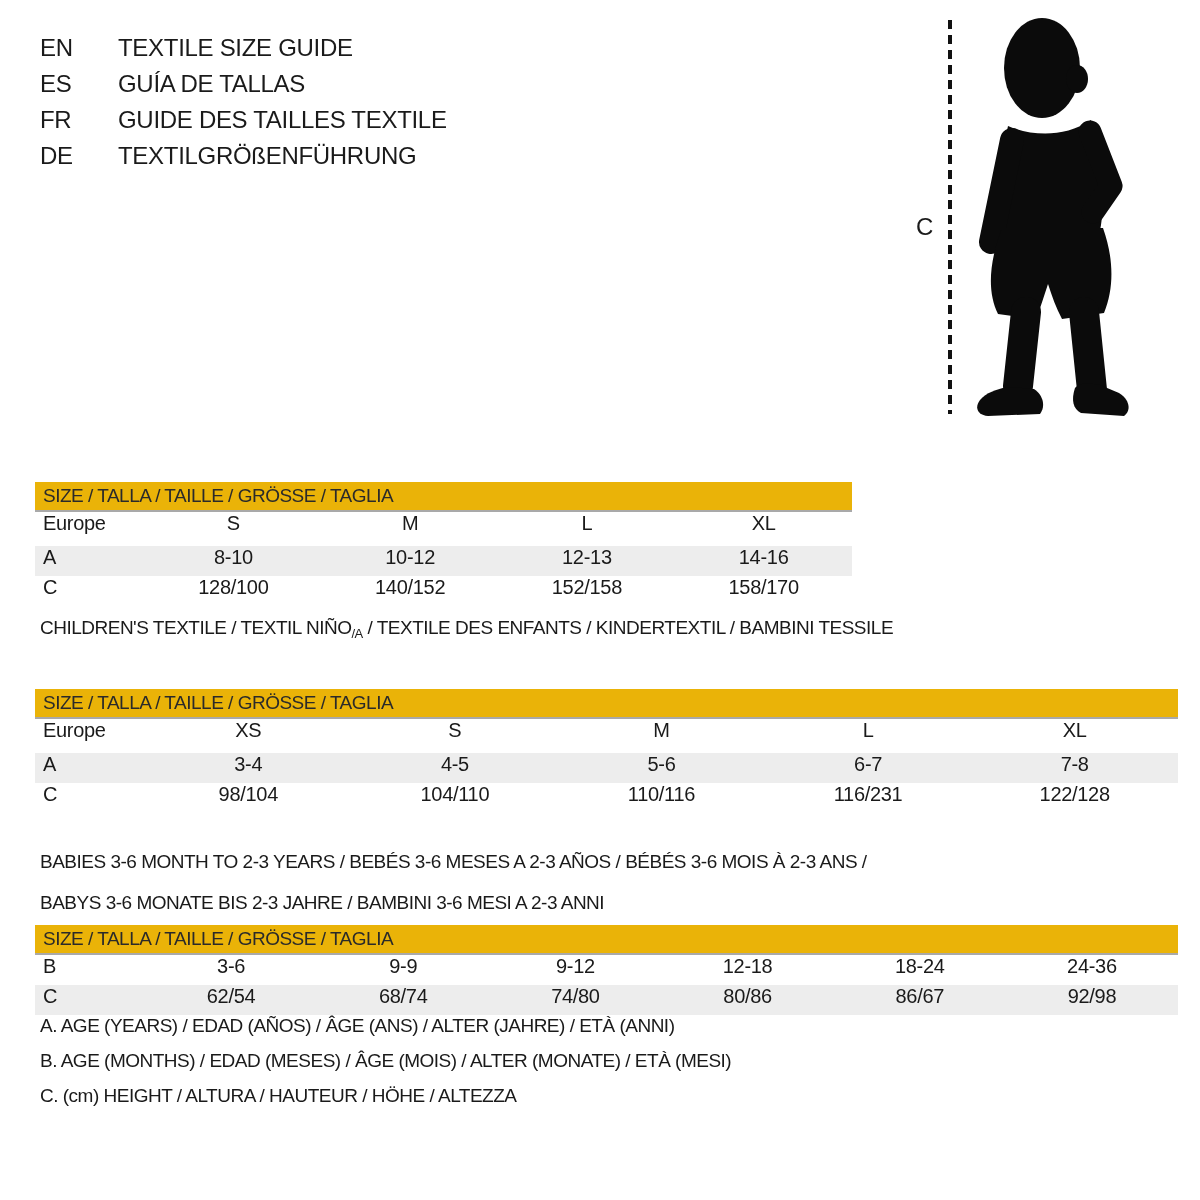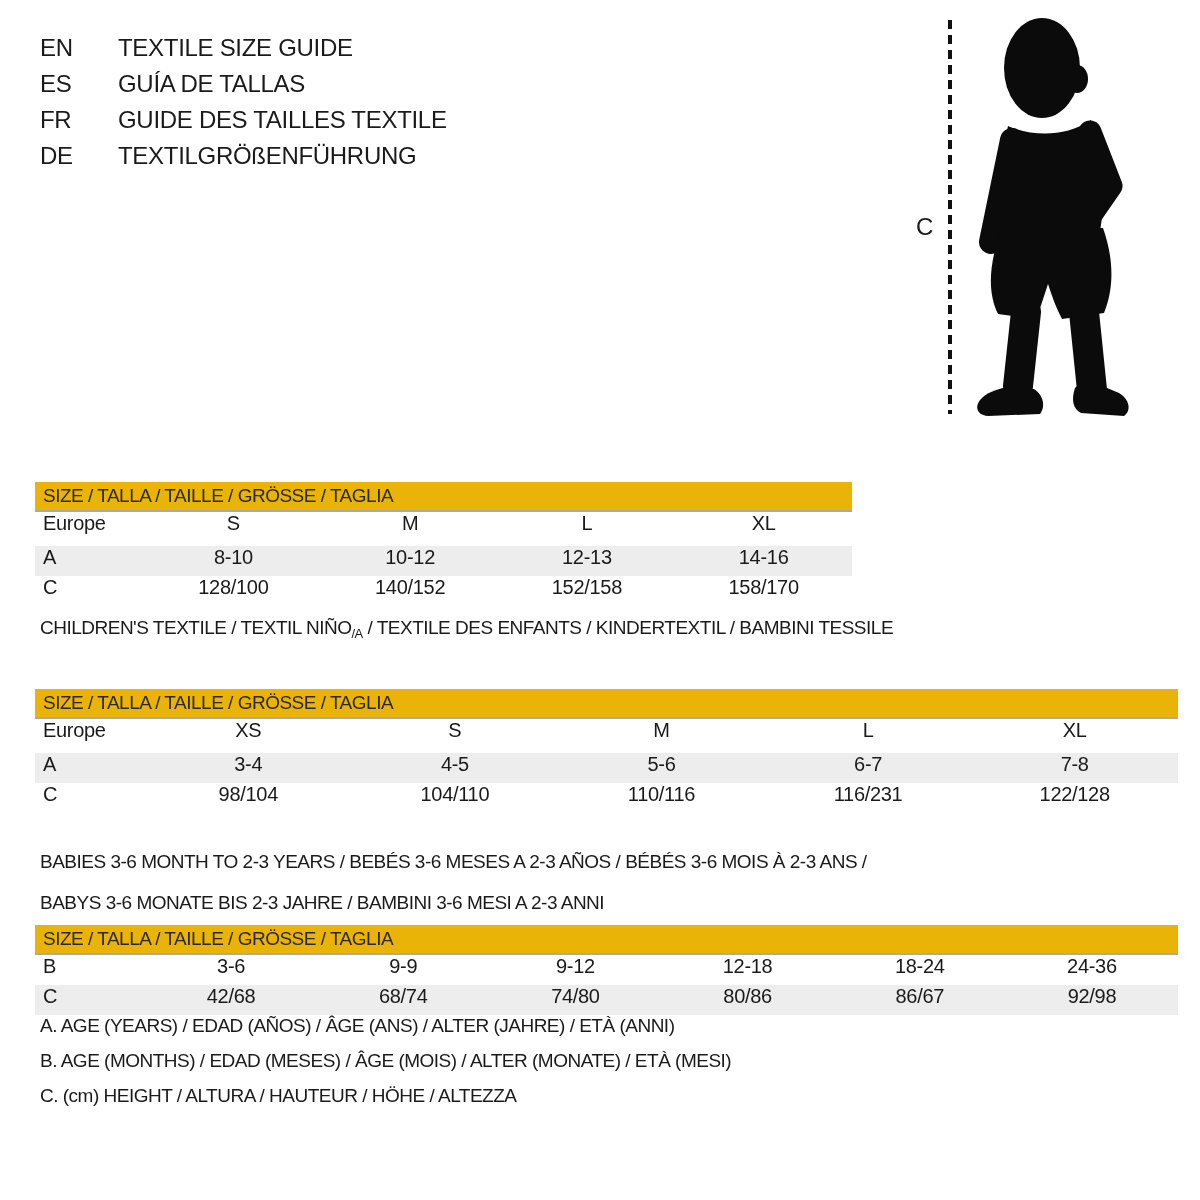--- a/index.html
+++ b/index.html
@@ -147,21 +147,21 @@
       <span class="c0">B</span>
       <span class="c">3-6</span>
       <span class="c">9-9</span>
       <span class="c">9-12</span>
       <span class="c">12-18</span>
       <span class="c">18-24</span>
       <span class="c">24-36</span>
     </div>
     <div class="trow alt">
       <span class="c0">C</span>
-      <span class="c">42/68</span>
+      <span class="c">62/54</span>
       <span class="c">68/74</span>
       <span class="c">74/80</span>
       <span class="c">80/86</span>
       <span class="c">86/67</span>
       <span class="c">92/98</span>
     </div>
   </div>
 
   <div class="legend">
     <div class="legend-line">A. AGE (YEARS) / EDAD (AÑOS) / ÂGE (ANS) / ALTER (JAHRE) / ETÀ (ANNI)</div>

